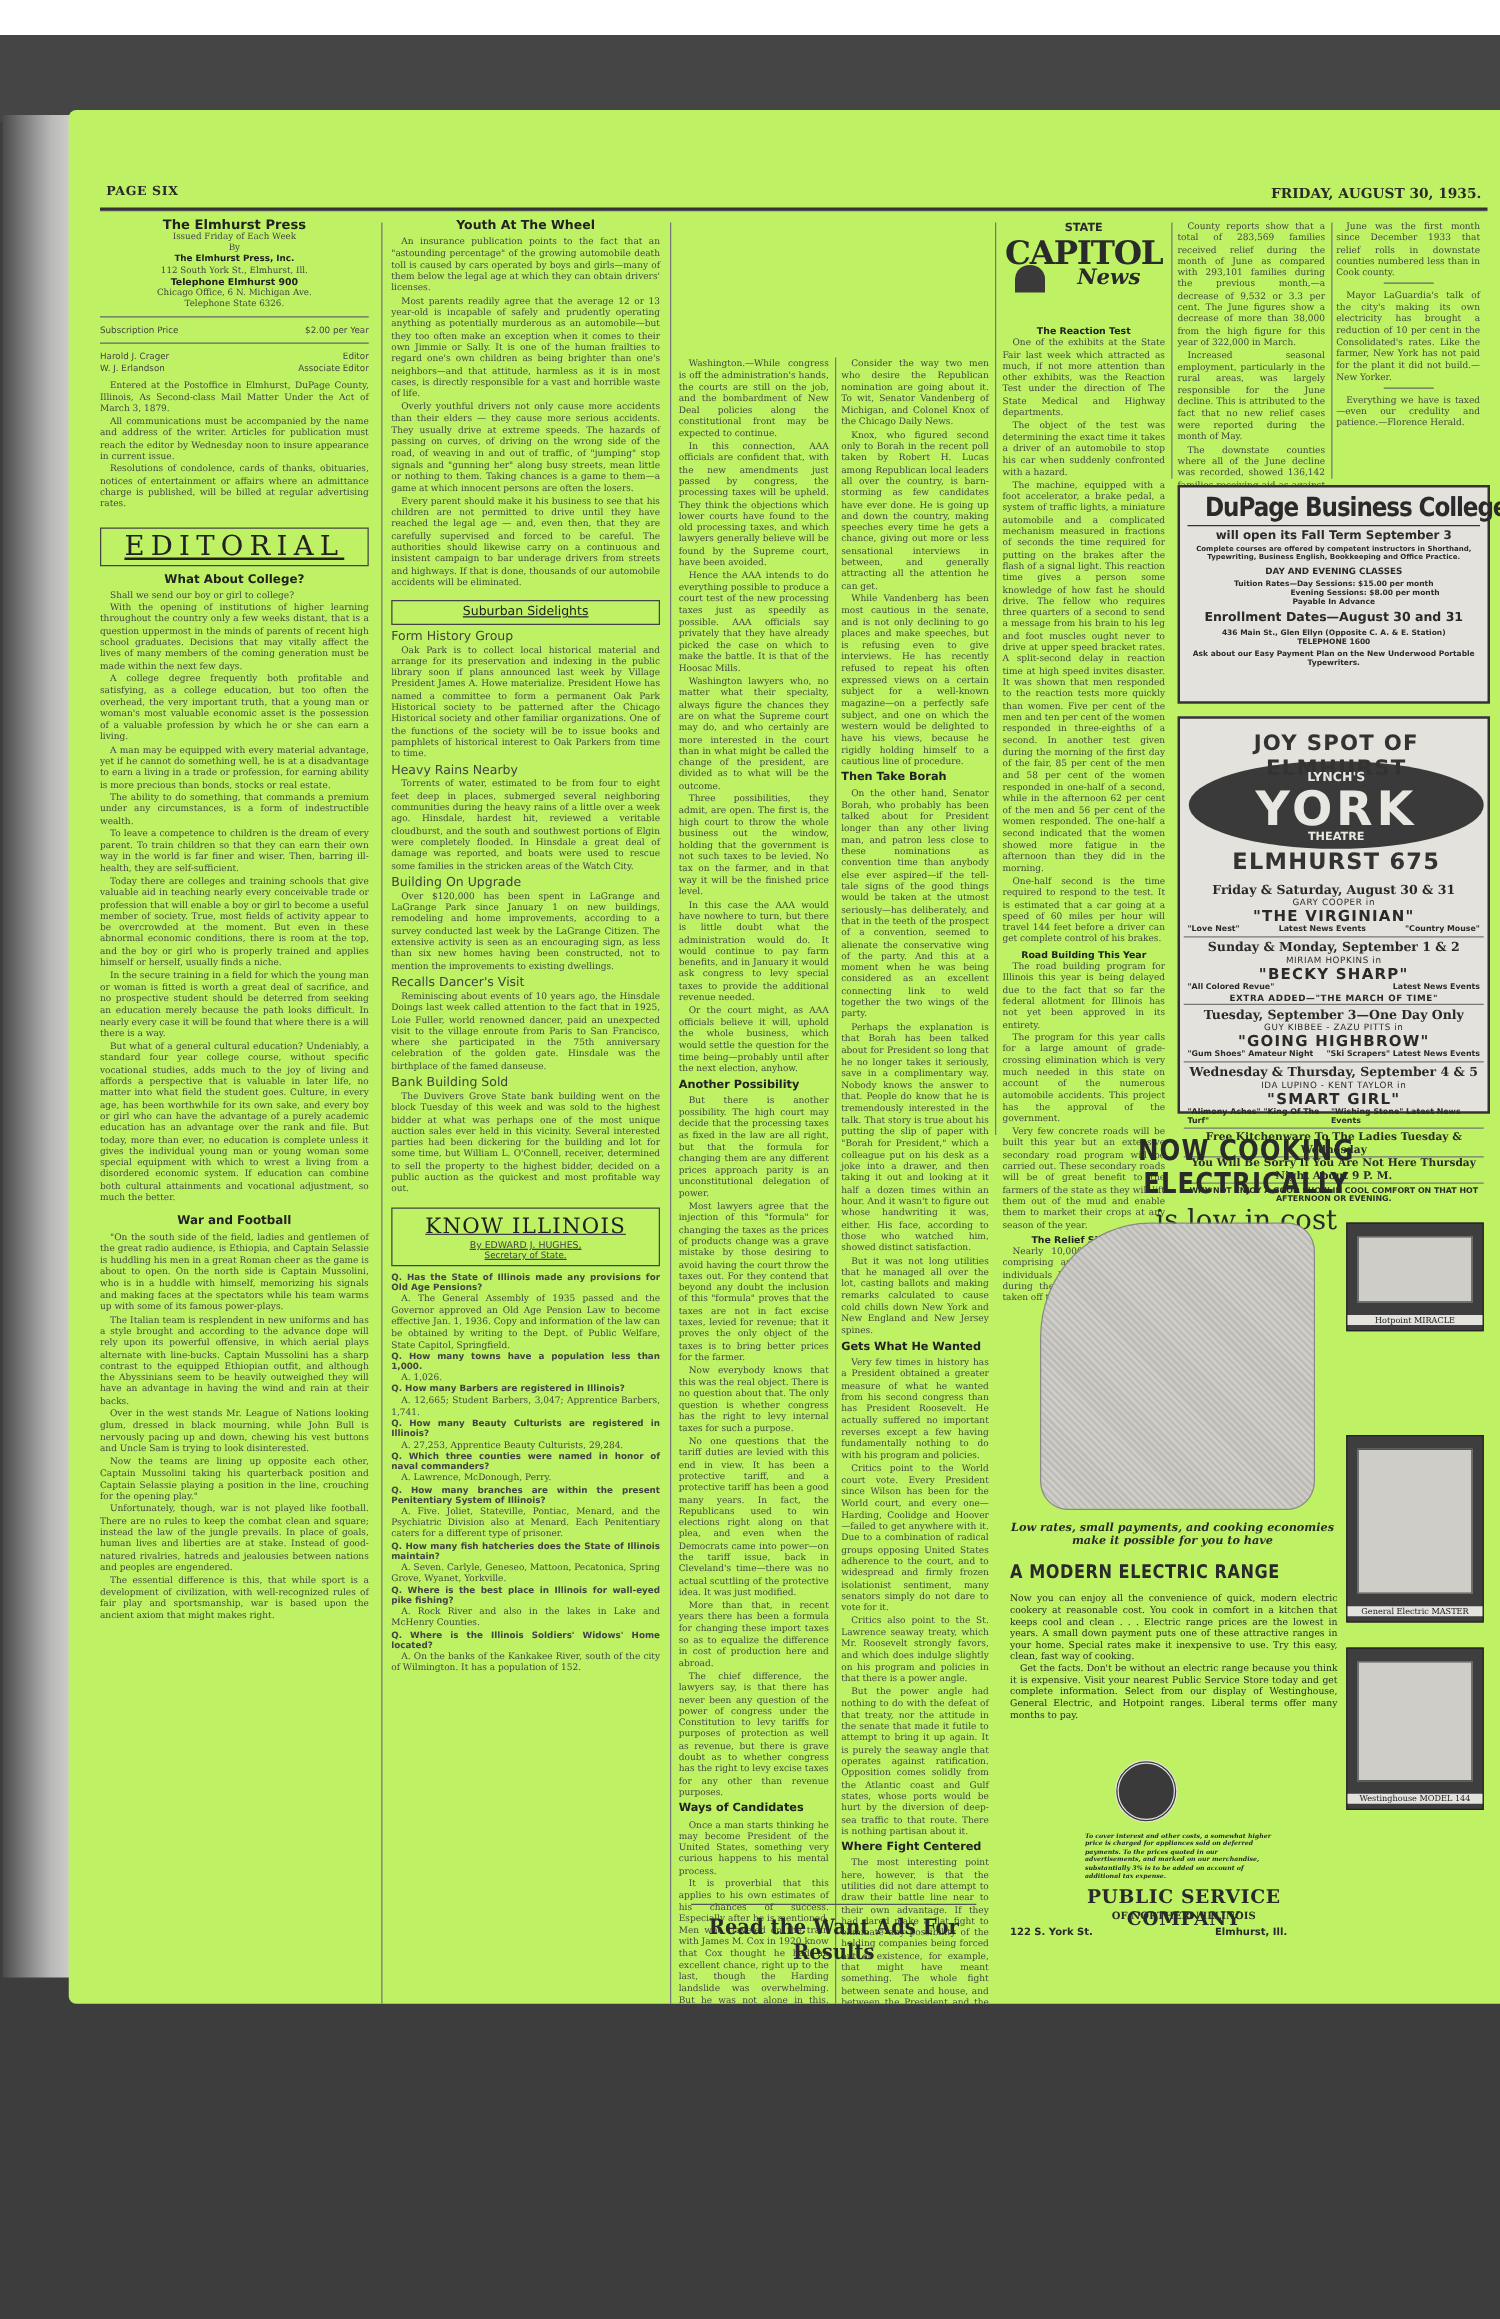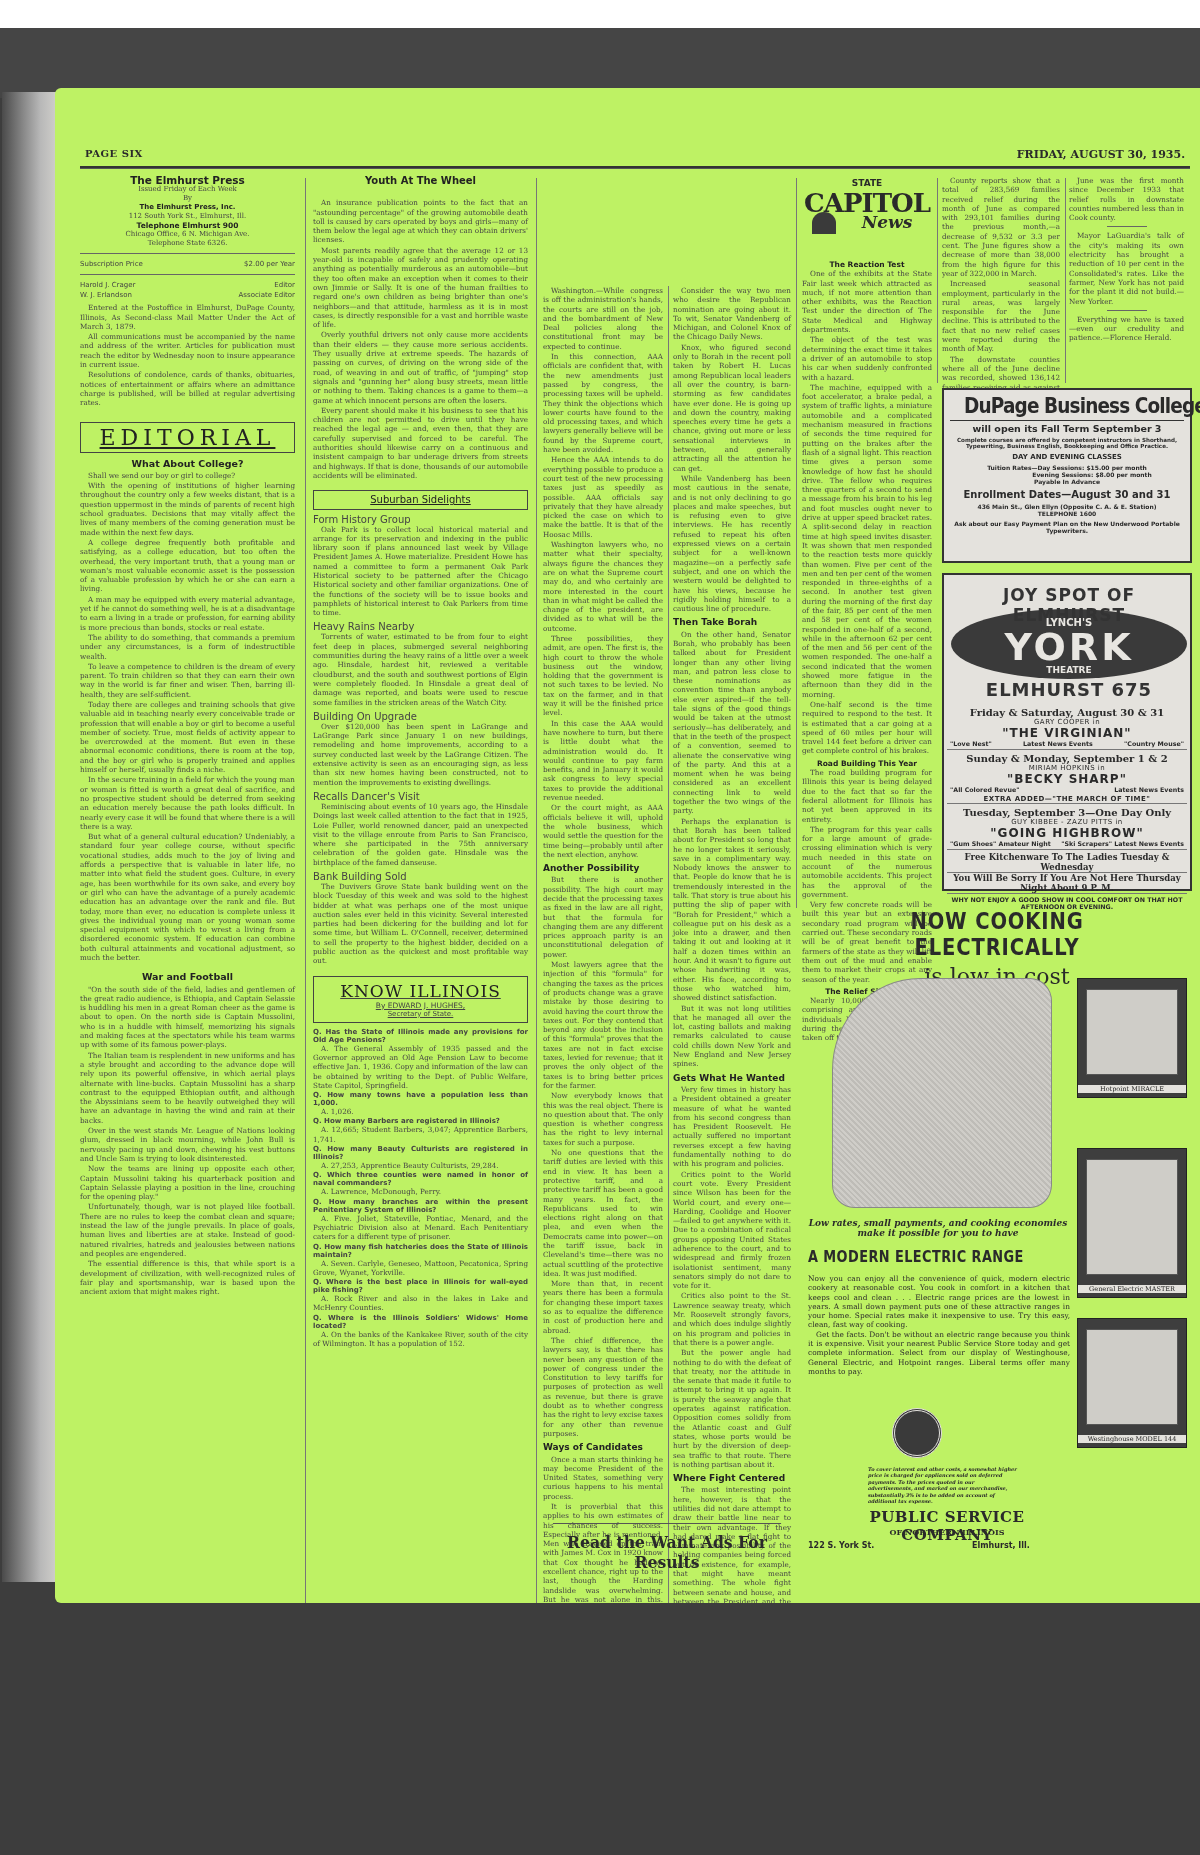--- a/index.html
+++ b/index.html
@@ -103,21 +103,21 @@
     <p>The Italian team is resplendent in new uniforms and has a style brought and according to the advance dope will rely upon its powerful offensive, in which aerial plays alternate with line-bucks. Captain Mussolini has a sharp contrast to the equipped Ethiopian outfit, and although the Abyssinians seem to be heavily outweighed they will have an advantage in having the wind and rain at their backs.</p>
     <p>Over in the west stands Mr. League of Nations looking glum, dressed in black mourning, while John Bull is nervously pacing up and down, chewing his vest buttons and Uncle Sam is trying to look disinterested.</p>
     <p>Now the teams are lining up opposite each other, Captain Mussolini taking his quarterback position and Captain Selassie playing a position in the line, crouching for the opening play."</p>
     <p>Unfortunately, though, war is not played like football. There are no rules to keep the combat clean and square; instead the law of the jungle prevails. In place of goals, human lives and liberties are at stake. Instead of good-natured rivalries, hatreds and jealousies between nations and peoples are engendered.</p>
     <p>The essential difference is this, that while sport is a development of civilization, with well-recognized rules of fair play and sportsmanship, war is based upon the ancient axiom that might makes right.</p>
   </div>
 
   <div class="vrule" style="left:250px; height:1430px;"></div>
 
   <div class="col" style="left:258px; width:215px;">
-    <div class="h-sans" style="font-size:10px; margin-bottom:13px;">Youth At The Wheel</div>
+    <div class="h-sans" style="font-size:10px; margin-bottom:3px;">Youth At The Wheel</div>
     <p>An insurance publication points to the fact that an "astounding percentage" of the growing automobile death toll is caused by cars operated by boys and girls—many of them below the legal age at which they can obtain drivers' licenses.</p>
     <p>Most parents readily agree that the average 12 or 13 year-old is incapable of safely and prudently operating anything as potentially murderous as an automobile—but they too often make an exception when it comes to their own Jimmie or Sally. It is one of the human frailties to regard one's own children as being brighter than one's neighbors—and that attitude, harmless as it is in most cases, is directly responsible for a vast and horrible waste of life.</p>
     <p>Overly youthful drivers not only cause more accidents than their elders — they cause more serious accidents. They usually drive at extreme speeds. The hazards of passing on curves, of driving on the wrong side of the road, of weaving in and out of traffic, of "jumping" stop signals and "gunning her" along busy streets, mean little or nothing to them. Taking chances is a game to them—a game at which innocent persons are often the losers.</p>
     <p>Every parent should make it his business to see that his children are not permitted to drive until they have reached the legal age — and, even then, that they are carefully supervised and forced to be careful. The authorities should likewise carry on a continuous and insistent campaign to bar underage drivers from streets and highways. If that is done, thousands of our automobile accidents will be eliminated.</p>
 
     <div class="boxed h-sans" style="margin:10px 0 4px; padding:4px 0; font-size:10px; font-weight:normal;">Suburban Sidelights</div>
     <div style="font:10px 'DejaVu Sans', sans-serif; margin-top:4px;">Form History Group</div>
     <p>Oak Park is to collect local historical material and arrange for its preservation and indexing in the public library soon if plans announced last week by Village President James A. Howe materialize. President Howe has named a committee to form a permanent Oak Park Historical society to be patterned after the Chicago Historical society and other familiar organizations. One of the functions of the society will be to issue books and pamphlets of historical interest to Oak Parkers from time to time.</p>
     <div style="font:10px 'DejaVu Sans', sans-serif; margin-top:4px;">Heavy Rains Nearby</div>
     <p>Torrents of water, estimated to be from four to eight feet deep in places, submerged several neighboring communities during the heavy rains of a little over a week ago. Hinsdale, hardest hit, reviewed a veritable cloudburst, and the south and southwest portions of Elgin were completely flooded. In Hinsdale a great deal of damage was reported, and boats were used to rescue some families in the stricken areas of the Watch City.</p>
@@ -283,32 +283,41 @@
     </div>
     <div>
       <div class="show-date">Tuesday, September 3—One Day Only</div>
       <div class="show-star">GUY KIBBEE - ZAZU PITTS in</div>
       <div class="show-title">"GOING HIGHBROW"</div>
       <div class="show-extras">
         <span>"Gum Shoes" Amateur Night</span>
         <span>"Ski Scrapers" Latest News Events</span>
       </div>
     </div>
+    <div>
+      <div class="show-date">Wednesday &amp; Thursday, September 4 &amp; 5</div>
+      <div class="show-star">IDA LUPINO - KENT TAYLOR in</div>
+      <div class="show-title">"SMART GIRL"</div>
+      <div class="show-extras">
+        <span>"Alimony Aches" "King Of The Turf"</span>
+        <span>"Wishing Stone" Latest News Events</span>
+      </div>
+    </div>
     <div style="font:bold 8.5px 'DejaVu Serif', serif; text-align:center; margin-top:2px; border-bottom:1px solid #777;">Free Kitchenware To The Ladies Tuesday &amp; Wednesday</div>
     <div style="font:bold 8.5px 'DejaVu Serif', serif; text-align:center; border-bottom:1px solid #777;">You Will Be Sorry If You Are Not Here Thursday Night About 9 P. M.</div>
     <div style="font:bold 6.3px 'DejaVu Sans', sans-serif; text-align:center; margin-top:2px;">WHY NOT ENJOY A GOOD SHOW IN COOL COMFORT ON THAT HOT AFTERNOON OR EVENING.</div>
   </div>
 
   <div style="position:absolute; left:747px; top:820px; width:390px; height:690px;">
     <div style="font:bold 23px 'DejaVu Sans', sans-serif; letter-spacing:1px; text-align:center; color:#2a2a2a; transform:scaleX(.85);">NOW COOKING ELECTRICALLY</div>
     <div style="font:22px 'DejaVu Serif', serif; text-align:center; margin-top:4px;">is low in cost</div>
 
     <div class="figure" style="left:30px; top:70px; width:220px; height:230px; border-radius:40% 10% 10% 10%;"></div>
 
-    <div class="stove" style="left:275px; top:70px; width:110px; height:120px;">
+    <div class="stove" style="left:275px; top:70px; width:110px; height:87px;">
       <div class="body"></div>
       <div class="cap">Hotpoint MIRACLE</div>
     </div>
     <div class="stove" style="left:275px; top:240px; width:110px; height:150px;">
       <div class="body"></div>
       <div class="cap">General Electric MASTER</div>
     </div>
     <div class="stove" style="left:275px; top:410px; width:110px; height:130px;">
       <div class="body"></div>
       <div class="cap">Westinghouse MODEL 144</div>

